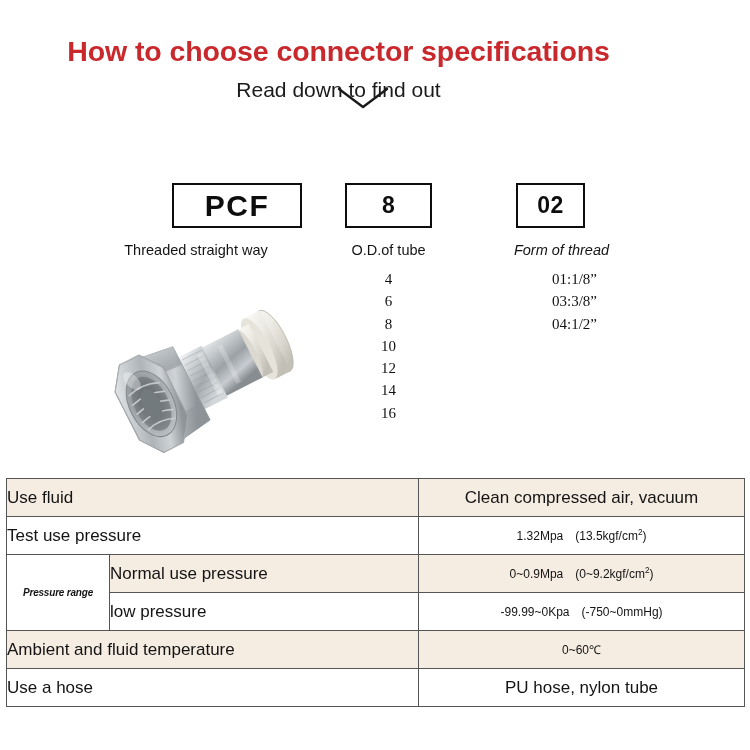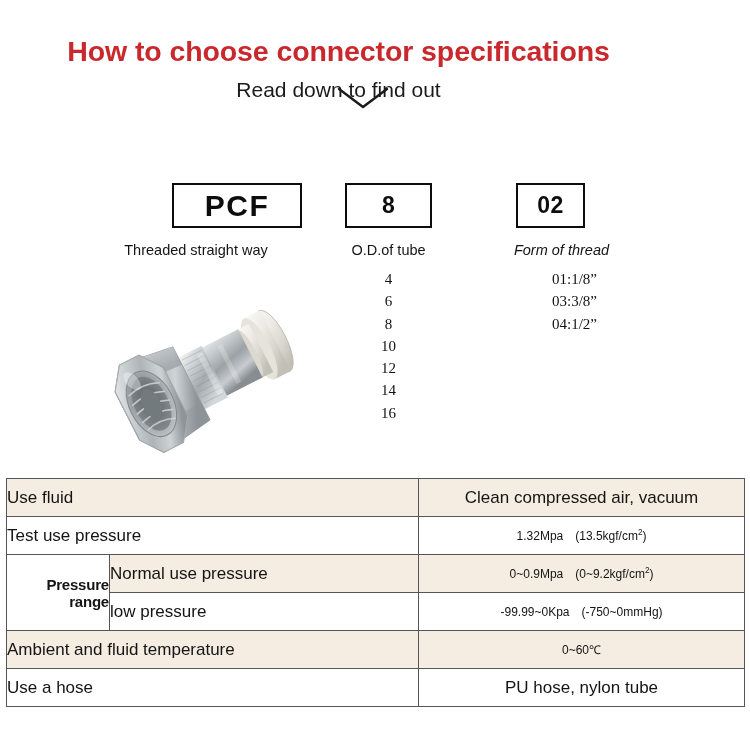--- a/index.html
+++ b/index.html
@@ -158,25 +158,26 @@
     text-align: left;
   }
   td.value-cell {
     text-align: center;
     font-size: 12px;
   }
   td.value-cell.value-plain {
     font-size: 17px;
   }
   td.group-cell {
-    text-align: right;
-    font-size: 15px;
+    text-align: center;
+    font-size: 10px;
     font-weight: 600;
     letter-spacing: -0.2px;
     background: #ffffff;
+    font-style: italic;
   }
   .row-beige td { background: #f5ece2; }
   .row-white td { background: #ffffff; }
   .cell-beige { background: #f5ece2 !important; }
   .cell-white { background: #ffffff !important; }
   sup { font-size: 0.68em; vertical-align: super; line-height: 0; }
 </style>
 </head>
 <body>
 

